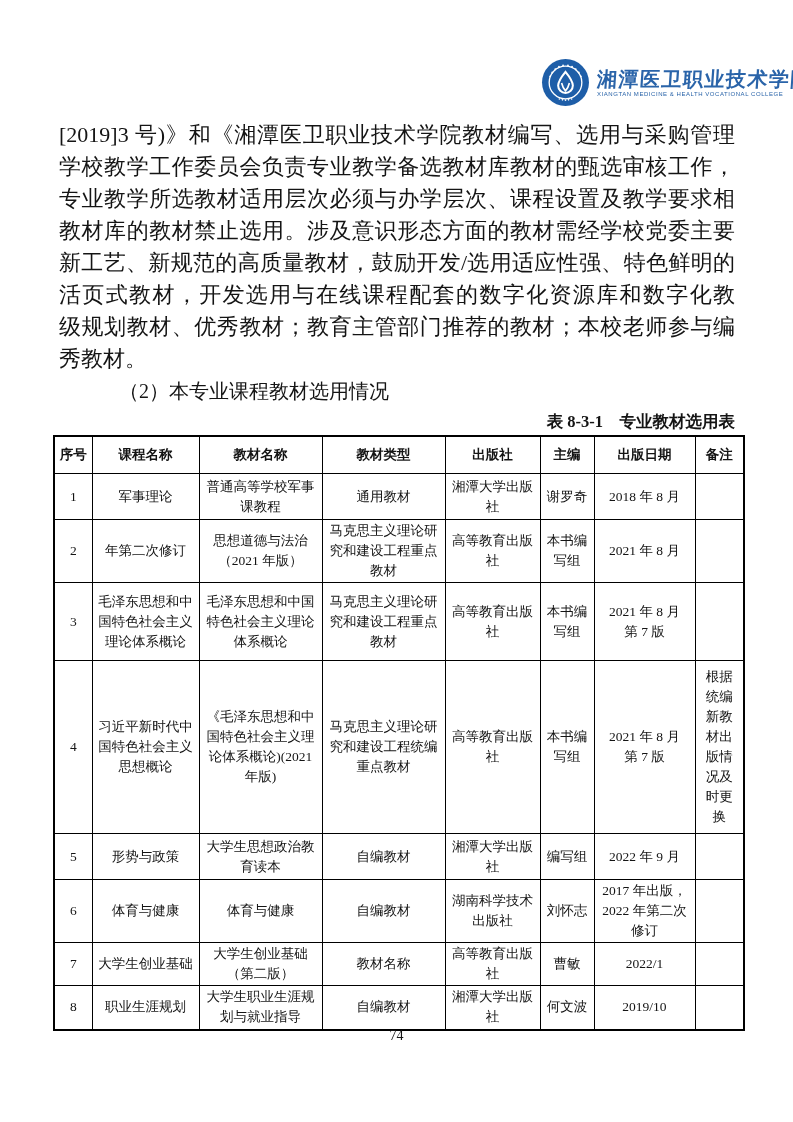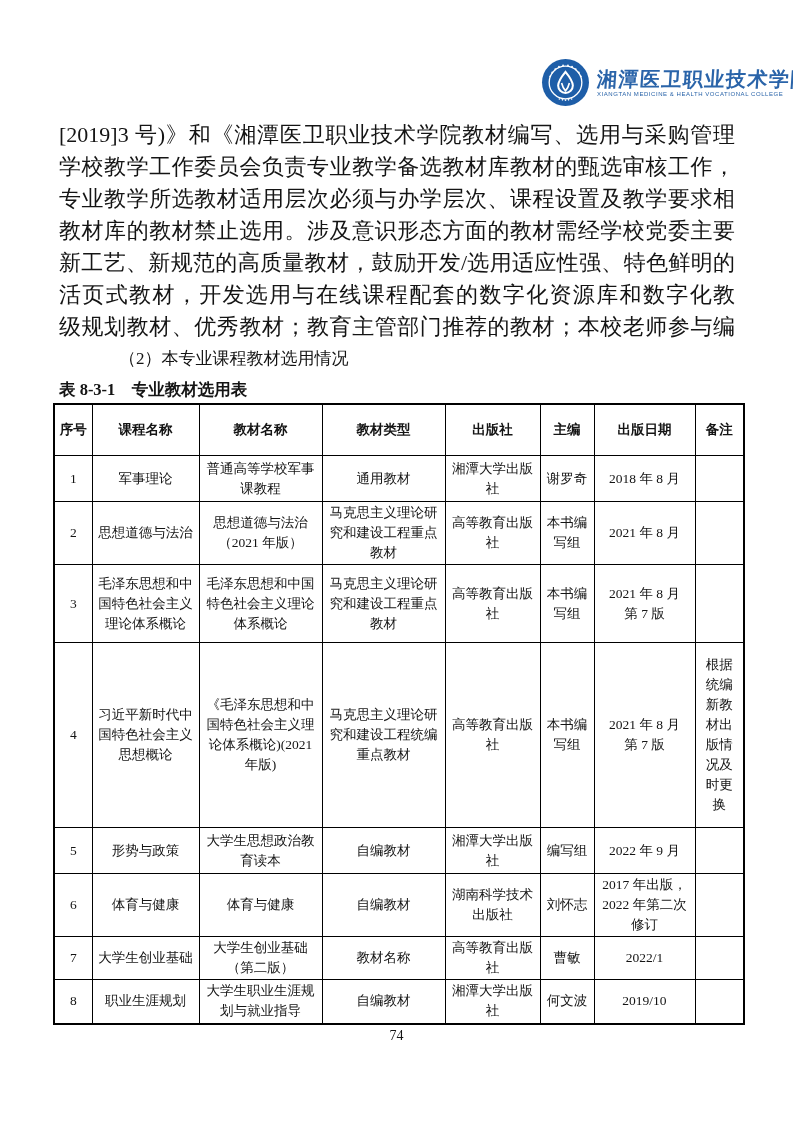--- a/index.html
+++ b/index.html
@@ -52,29 +52,29 @@
   .para-line {
     font-size: 22px;
     line-height: 32px;
     height: 32px;
     text-align: justify;
     text-align-last: justify;
     overflow: hidden;
   }
   .para-line.last { text-align-last: left; }
   .sub-heading {
-    font-size: 17px;
+    font-size: 20px;
     line-height: 32px;
     height: 32px;
     text-indent: 60px;
   }
 
   
   .table-caption {
-    text-align: left;
+    text-align: right;
     font-weight: bold;
     font-size: 16.5px;
     line-height: 26px;
     margin-top: 2px;
   }
   table.textbooks {
     border-collapse: collapse;
     table-layout: fixed;
     width: 690px;
     margin-left: -6px;
@@ -86,24 +86,24 @@
     vertical-align: middle;
     font-size: 13.5px;
     line-height: 20px;
     padding: 1px 3px;
     white-space: pre-line;
     overflow: hidden;
   }
   .textbooks th {
     font-weight: bold;
     height: 20px;
-    padding: 15px 2px;
+    padding: 8px 2px;
     white-space: normal;
   }
-  .textbooks td:last-child { padding: 12px 7px; margin-left: 8px; }
+  .textbooks td:last-child { padding: 6px 7px; margin-left: 8px; }
   .textbooks col.c0 { width: 38px; }
   .textbooks col.c1 { width: 107px; }
   .textbooks col.c2 { width: 123px; }
   .textbooks col.c3 { width: 123px; }
   .textbooks col.c4 { width: 95px; }
   .textbooks col.c5 { width: 54px; }
   .textbooks col.c6 { width: 101px; }
   .textbooks col.c7 { width: 49px; }
   .textbooks tbody tr:nth-child(1) { height: 46px; }
   .textbooks tbody tr:nth-child(2) { height: 62px; }
@@ -162,20 +162,21 @@
 
   <div class="content">
     <div>
         <div class="para-line">[2019]3 号)》和《湘潭医卫职业技术学院教材编写、选用与采购管理规定》文件要求；</div>
         <div class="para-line">学校教学工作委员会负责专业教学备选教材库教材的甄选审核工作，没有纳入学校备选</div>
         <div class="para-line">专业教学所选教材适用层次必须与办学层次、课程设置及教学要求相适应，体现新技术、</div>
         <div class="para-line">教材库的教材禁止选用。涉及意识形态方面的教材需经学校党委主要负责人审核同意。</div>
         <div class="para-line">新工艺、新规范的高质量教材，鼓励开发/选用适应性强、特色鲜明的校本项目化教材、</div>
         <div class="para-line">活页式教材，开发选用与在线课程配套的数字化资源库和数字化教材，年第二次修订</div>
         <div class="para-line">级规划教材、优秀教材；教育主管部门推荐的教材；本校老师参与编写的教材；其它优</div>
+        <div class="para-line last">秀教材。</div>
       </div>
     <div class="sub-heading">（2）本专业课程教材选用情况</div>
     <div class="table-caption">表 8-3-1　专业教材选用表</div>
     <table class="textbooks">
       <colgroup>
         <col class="c0">
           <col class="c1">
           <col class="c2">
           <col class="c3">
         <col class="c4">
@@ -201,21 +202,21 @@
             <td>军事理论</td>
             <td>普通高等学校军事课教程</td>
             <td>通用教材</td>
             <td>湘潭大学出版社</td>
             <td>谢罗奇</td>
             <td>2018 年 8 月</td>
             <td></td>
           </tr>
           <tr>
             <td>2</td>
-            <td>思想道德与法治</td>
+            <td>年第二次修订</td>
             <td>思想道德与法治（2021 年版）</td>
             <td>马克思主义理论研究和建设工程重点教材</td>
             <td>高等教育出版社</td>
             <td>本书编写组</td>
             <td>2021 年 8 月</td>
             <td></td>
           </tr>
           <tr>
             <td>3</td>
             <td>毛泽东思想和中国特色社会主义理论体系概论</td>

